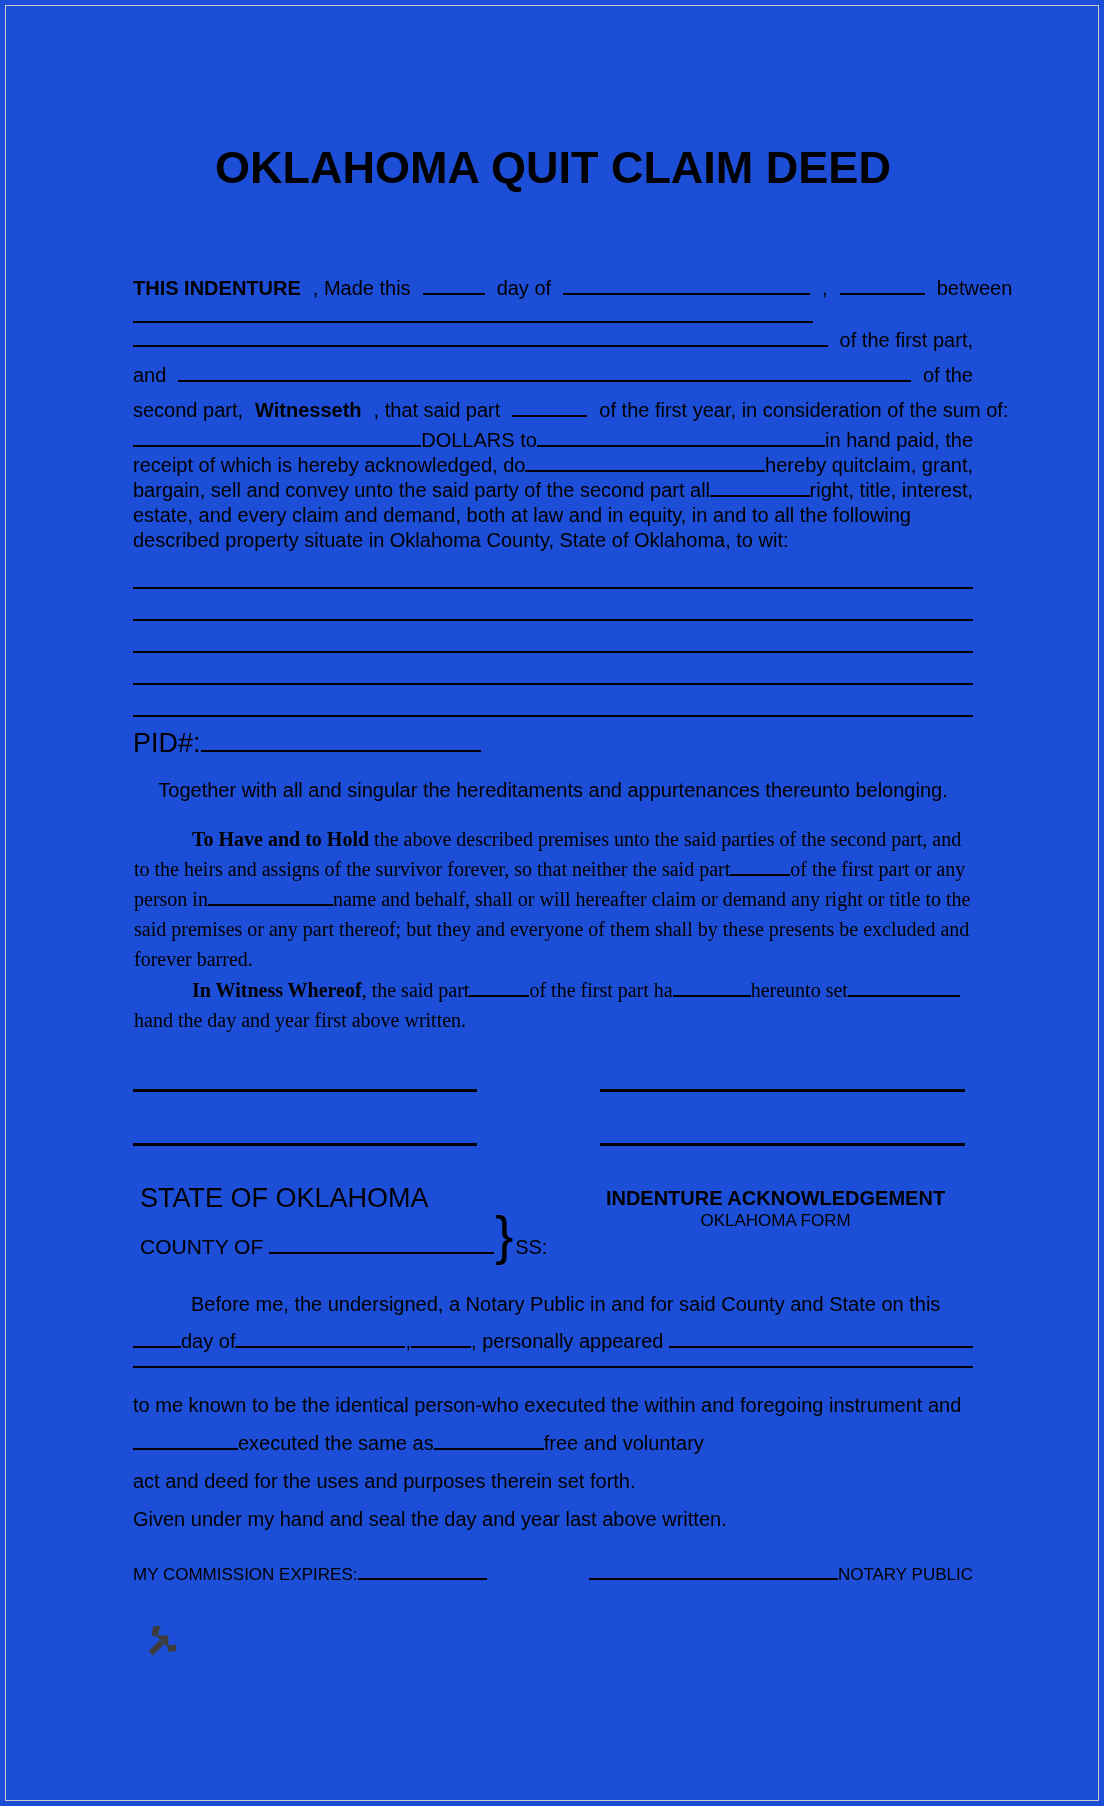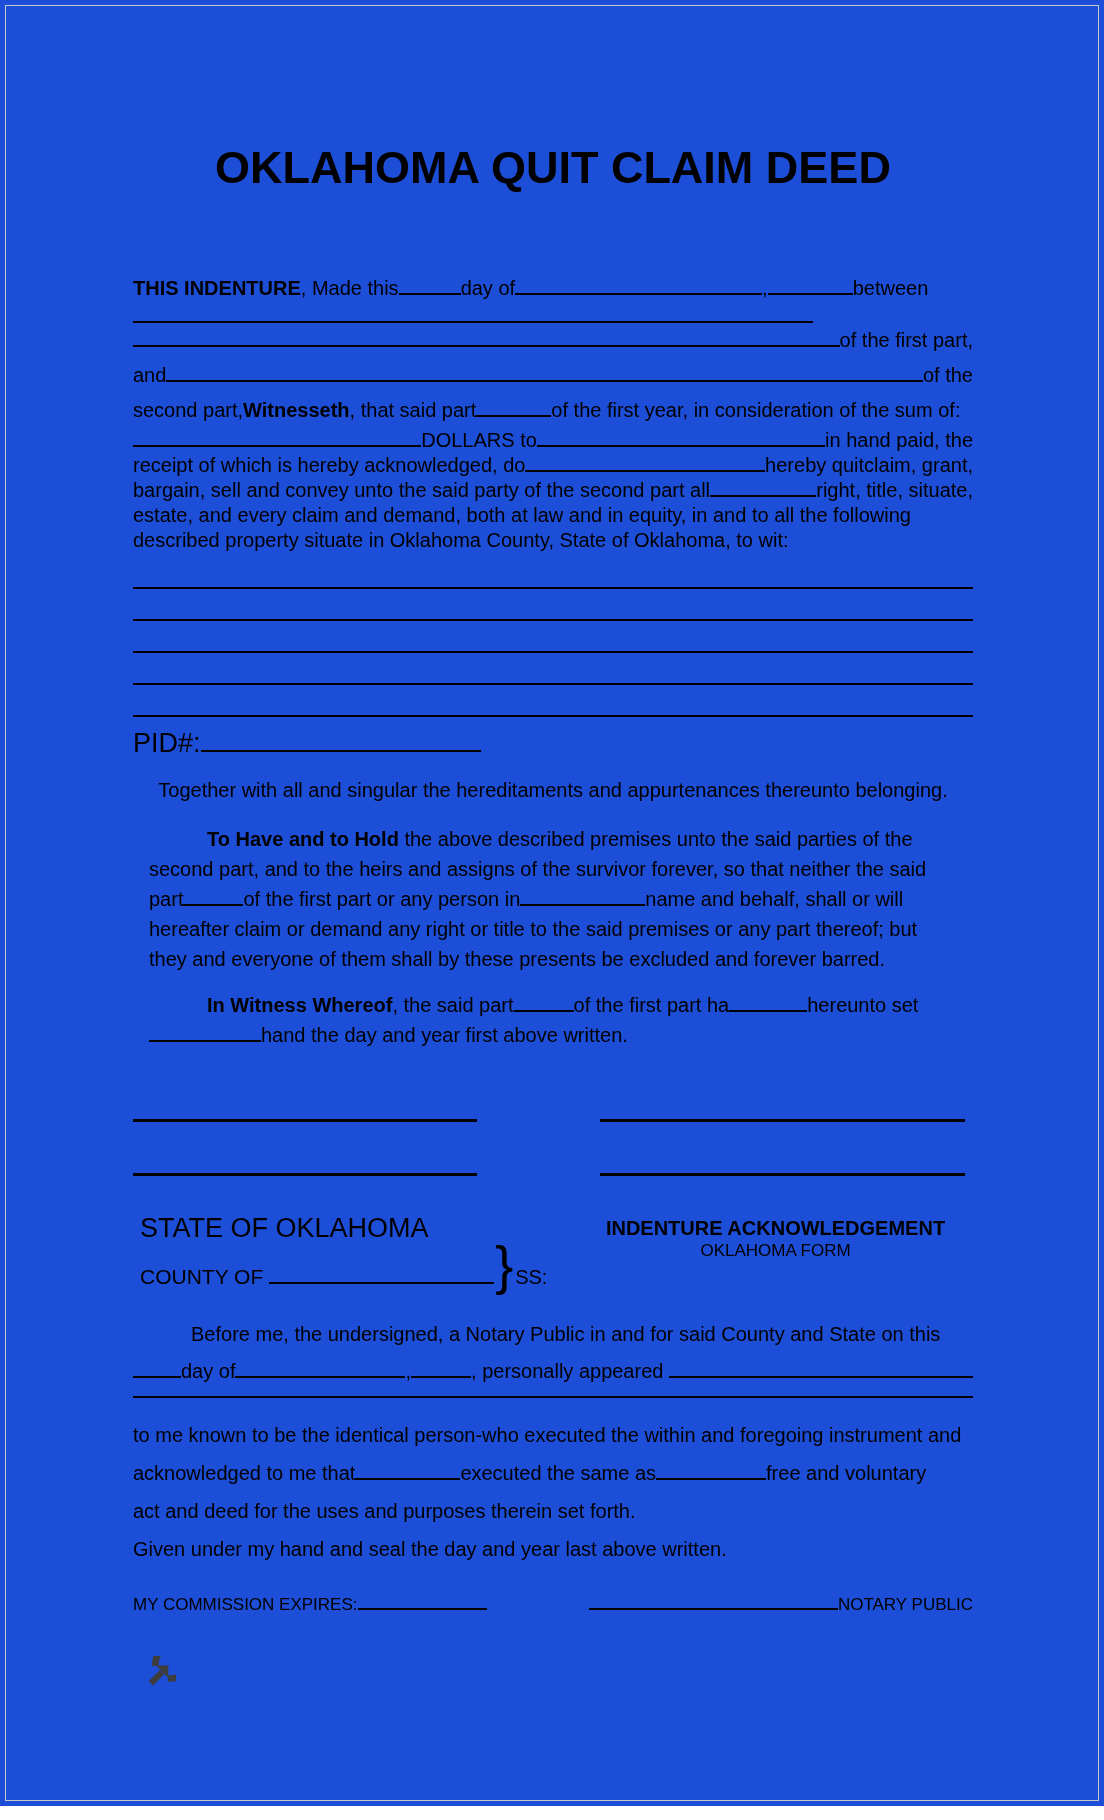--- a/index.html
+++ b/index.html
@@ -36,33 +36,33 @@
     height:15px;
     border-bottom:2px solid #000;
     flex:0 0 auto;
   }
   .fill{flex:1 1 40px;min-width:24px;}
   .spacer{flex:1 1 auto;}
   .seg-inline{display:contents;}
 
   
   .indenture{margin-top:77px;}
-  .indenture .wide{line-height:35px;}
+  .indenture .wide{line-height:35px;gap:12px;}
   .indenture .tight{line-height:25px;}
 
   
   .property{margin-top:4px;}
   .prop-line{height:30px;border-bottom:2px solid #000;width:840px;}
 
   .pid{margin-top:8px;font-size:27px;line-height:36px;}
   .together{margin-top:17px;line-height:25px;justify-content:center;}
 
   
   .para{
-    margin:16px;font-size:20px;line-height:30px;
+    margin:1px;font-size:20px;line-height:30px;font-family:Liberation Serif, serif;
   }
   .para .run{white-space:normal;}
   .have-hold{margin-top:21px;text-indent:58px;}
   .witness{margin-top:0;text-indent:58px;}
 
   
   .signatures{margin-top:0;}
   .sig-row{display:flex;justify-content:space-between;align-items:flex-end;}
   .sig-row.r1{height:56px;}
   .sig-row.r2{height:54px;}
@@ -153,21 +153,21 @@
           <span class="run">in hand paid, the</span>
         </div>
       <div class="line tight">
           <span class="run">receipt of which is hereby acknowledged, do</span>
           <span class="blank fill"></span>
           <span class="run">hereby quitclaim, grant,</span>
         </div>
       <div class="line tight">
           <span class="run">bargain, sell and convey unto the said party of the second part all</span>
           <span class="blank fill"></span>
-          <span class="run">right, title, situate,</span>
+          <span class="run">right, title, interest,</span>
         </div>
       <div class="line tight">
           <span class="run">estate, and every claim and demand, both at law and in equity, in and to all the following</span>
         </div>
       <div class="line tight">
           <span class="run">described property situate in Oklahoma County, State of Oklahoma, to wit:</span>
         </div>
     </section>
 
     <section class="property">
@@ -229,21 +229,20 @@
         <span class="run">, personally appeared </span>
         <span class="blank fill"></span>
       </div>
     <div class="cont-line"></div>
 
     <div class="ack-rows">
       <div class="line ack-row">
           <span class="run">to me known to be the identical person-who executed the within and foregoing instrument and</span>
         </div>
       <div class="line ack-row">
-          <span class="run">acknowledged to me that</span>
           <span class="blank" style="width: 105px;"></span>
           <span class="run">executed the same as</span>
           <span class="blank" style="width: 110px;"></span>
           <span class="run">free and voluntary</span>
         </div>
       <div class="line ack-row">
           <span class="run">act and deed for the uses and purposes therein set forth.</span>
         </div>
       <div class="line ack-row">
           <span class="run">Given under my hand and seal the day and year last above written.</span>

